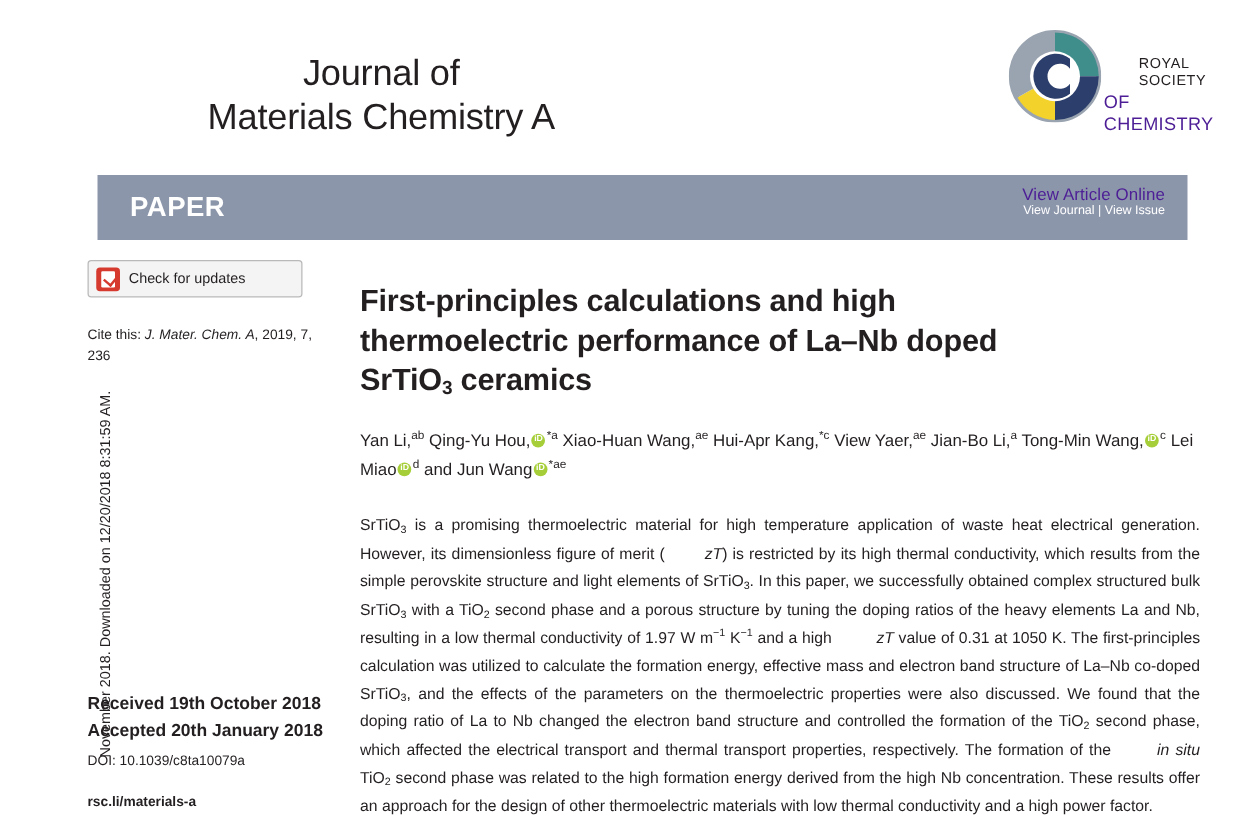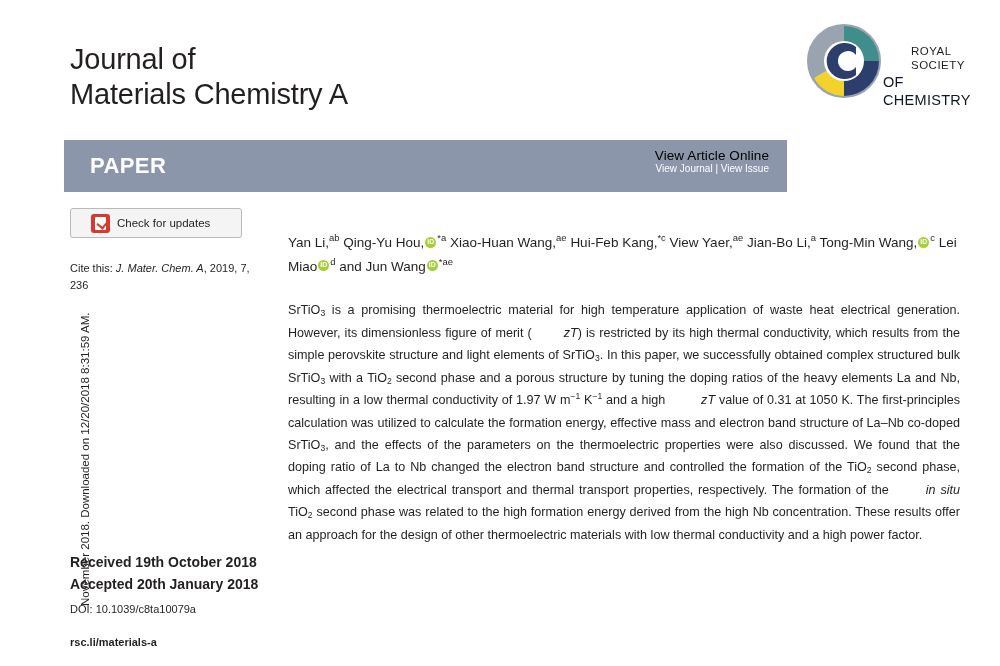--- a/index.html
+++ b/index.html
@@ -54,20 +54,21 @@
     left: 30px;
     top: 42px;
     width: 470px;
   }
   .journal-title {
     font-size: 29px;
     line-height: 1.22;
     font-weight: 400;
     color: #231f20;
     letter-spacing: -0.2px;
+    text-align: center;
   }
 
   
   .rsc-logo {
     position: absolute;
     right: 28px;
     top: 22px;
     width: 165px;
     height: 78px;
   }
@@ -86,50 +87,50 @@
   }
   .rsc-logo .words .l1 {
     font-size: 11.5px;
     letter-spacing: 0.5px;
     color: #231f20;
     margin-left: 28px;
   }
   .rsc-logo .words .l2 {
     font-size: 14.5px;
     letter-spacing: 0.3px;
-    color: #0f172a;
+    color: #4c1d95;
   }
 
   
   .banner {
     position: absolute;
-    left: 24px;
+    left: 38px;
     top: 140px;
-    width: 723px;
+    width: 872px;
     height: 52px;
     background: #8c96ab;
   }
   .banner .paper-label {
     position: absolute;
     left: 26px;
     top: 13px;
     font-size: 22px;
     font-weight: bold;
     color: #ffffff;
     letter-spacing: 0.4px;
   }
   .banner .online {
     position: absolute;
     right: 18px;
     top: 8px;
     text-align: right;
   }
   .banner .online .line1 {
     font-size: 13.5px;
-    color: #000000;
+    color: #4c1d95;
     letter-spacing: 0.1px;
   }
   .banner .online .line2 {
     margin-top: 0;
     font-size: 10px;
     color: #ffffff;
   }
 
   
   .leftcol {
@@ -140,21 +141,21 @@
   }
   .crossmark {
     width: 172px;
     height: 30px;
     border: 1px solid #b9b9b9;
     border-radius: 3px;
     background: #f4f4f4;
     display: flex;
     align-items: center;
     box-sizing: border-box;
-    padding-left: 20px;
+    padding-left: 6px;
   }
   .crossmark .cm-icon {
     width: 19px;
     height: 19px;
     border-radius: 3px;
     background: #d63a2f;
     position: relative;
     flex: 0 0 auto;
   }
   .crossmark .cm-icon::after {
@@ -334,26 +335,31 @@
     <div class="received-block">
       <div>Received 19th October 2018</div>
       <div>Accepted 20th January 2018</div>
     </div>
 
     <div class="doi-block">DOI: 10.1039/c8ta10079a</div>
     <div class="url-block">rsc.li/materials-a</div>
   </div>
 
   <div class="maincol">
+    <h1 class="art-title">
+      <span>First-principles calculations and high</span><br>
+      <span>thermoelectric performance of La–Nb doped</span><br>
+      <span>SrTiO</span><sub>3</sub><span> ceramics</span>
+    </h1>
 
     <div class="authors">
       <span>Yan Li,</span><sup>ab</sup>
       <span>Qing-Yu Hou,</span><span class="orcid"></span><sup>*</sup><sup>a</sup>
       <span>Xiao-Huan Wang,</span><sup>ae</sup>
-      <span>Hui-Feb Kang,</span><sup>*</sup><sup>c</sup>
+      <span>Hui-Apr Kang,</span><sup>*</sup><sup>c</sup>
       <span>View Yaer,</span><sup>ae</sup>
       <span>Jian-Bo Li,</span><sup>a</sup>
       <span>Tong-Min Wang,</span><span class="orcid"></span><sup>c</sup>
       <span>Lei Miao</span><span class="orcid"></span><sup>d</sup>
       <span>and Jun Wang</span><span class="orcid"></span><sup>*</sup><sup>ae</sup>
     </div>
 
     <div class="abstract">
       <span>
         SrTiO<sub>3</sub> is a promising thermoelectric material for high temperature application of waste heat electrical

